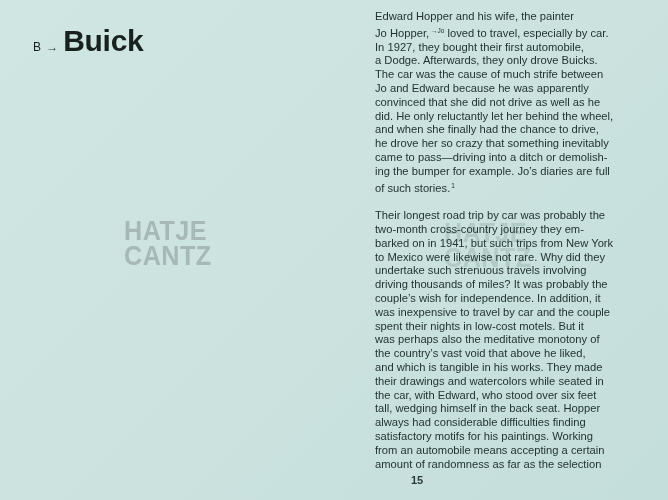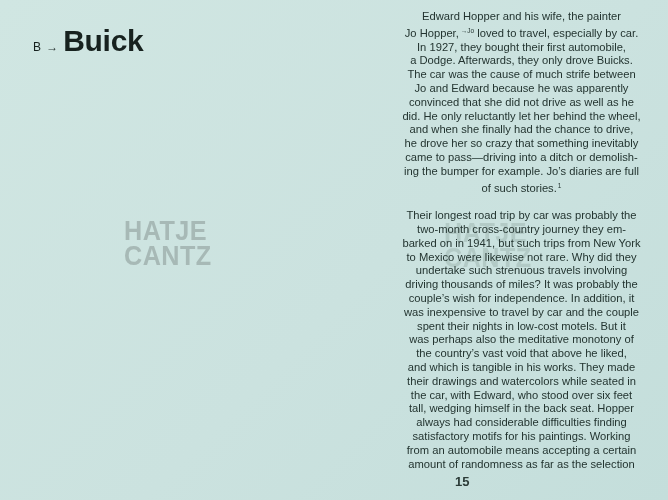--- a/index.html
+++ b/index.html
@@ -57,42 +57,41 @@
     position: absolute;
     left: 375px;
     top: 10px;
     width: 293px;
     z-index: 2;
     color: #233430;
     font-size: 11.2px;
     line-height: 13.8px;
     font-weight: 400;
   }
-  .para { margin: 0 0 13.8px 0; text-align: center; }
+  .para { margin: 0 0 13.8px 0; }
   .seg { white-space: pre-line; }
   .crossref {
     font-size: 6.5px;
     vertical-align: 4px;
     margin: 0 3px 0 2px;
     letter-spacing: 0;
   }
   .fn-marker {
     font-size: 6.5px;
     vertical-align: 4px;
     margin-left: 1px;
   }
   .folio {
     position: absolute;
     left: 411px;
     top: 474px;
     z-index: 2;
-    font-size: 13px;
+    font-size: 11px;
     font-weight: 700;
     color: #2c3b38;
-    margin-left: 44px;
   }
 </style>
 </head>
 <body>
 
 <div class="spread">
 
   <div class="heading">
       <span class="index-letter">B</span>
       <span class="arrow">→</span>

